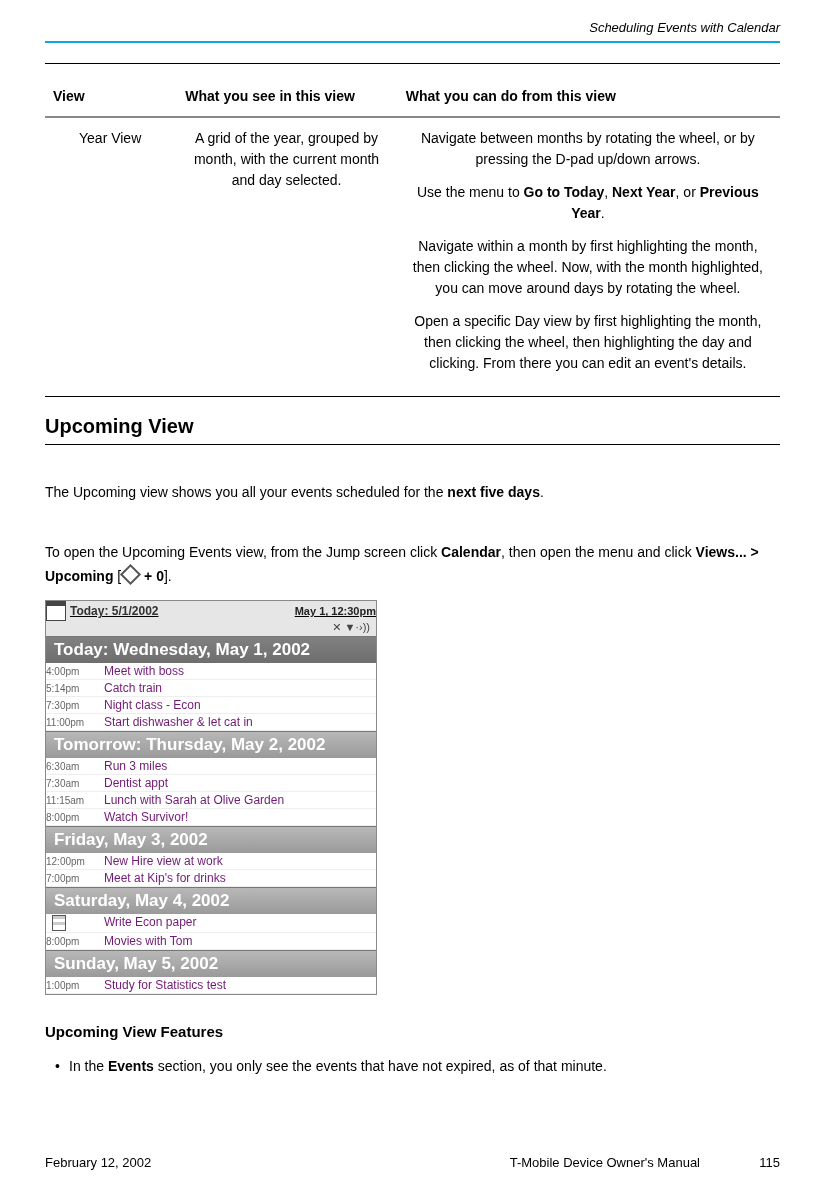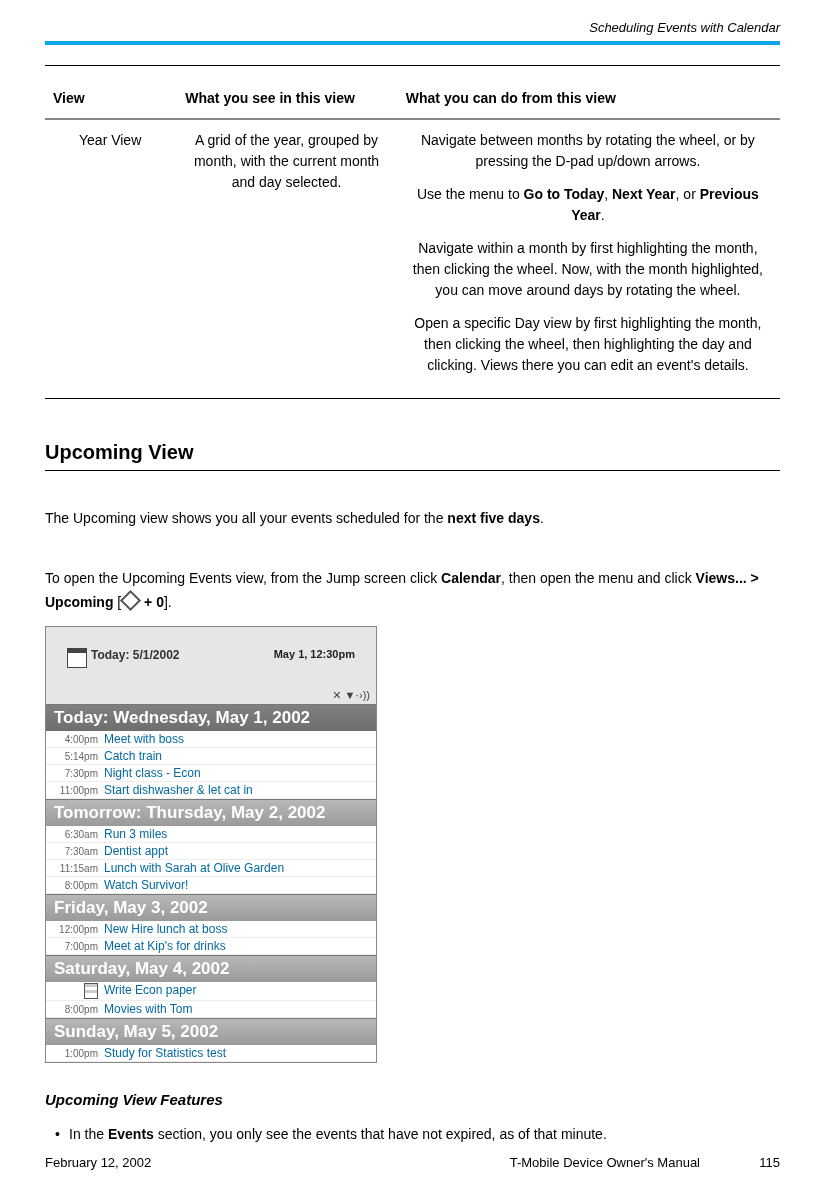--- a/index.html
+++ b/index.html
@@ -13,21 +13,21 @@
   .page {
     padding: 20px 45px 30px 45px;
     position: relative;
     min-height: 1140px;
   }
   .running-header {
     text-align: right;
     font-style: italic;
     font-size: 13px;
     padding-bottom: 6px;
-    border-bottom: 4px solid #0ea5e9;
+    border-bottom: 2px solid #0ea5e9;
   }
   .content {
     padding-top: 20px;
   }
   table.views {
     width: 100%;
     border-collapse: collapse;
     font-size: 14px;
   }
   table.views th {
@@ -45,21 +45,21 @@
     line-height: 1.5;
     text-align: center;
   }
   table.views th:nth-child(1), table.views td:nth-child(1) { width: 18%; }
   table.views th:nth-child(2), table.views td:nth-child(2) { width: 30%; }
   table.views th:nth-child(3), table.views td:nth-child(3) { width: 52%; }
   .p-block { margin-bottom: 12px; }
   h2.section {
     font-size: 20px;
     font-weight: bold;
-    margin-top: 42px;
+    margin-top: 18px;
     padding-bottom: 6px;
     border-bottom: 1px solid #000;
   }
   .body-text {
     font-size: 14px;
     line-height: 1.7;
     margin-top: 36px;
   }
   .diamond {
     display: inline-block;
@@ -74,23 +74,25 @@
   
   .device-shot {
     width: 330px;
     border: 1px solid #888;
     margin-top: 12px;
     background: #f3f3f3;
     font-family: Tahoma, Arial, sans-serif;
   }
   .shot-titlebar {
     display: flex;
+    align-items: center;
     background: #e6e6e6;
-    padding: 21px;
+    padding: 0;
     font-size: 12px;
+    text-decoration: underline;
   }
   .shot-cal-icon {
     width: 18px;
     height: 18px;
     background: #fff;
     border: 1px solid #444;
     margin-right: 4px;
     position: relative;
   }
   .shot-cal-icon::before {
@@ -128,47 +130,46 @@
   .day-header.dark { background: linear-gradient(#808080, #6e6e6e); }
   .event-row {
     display: flex;
     padding: 1px 4px 1px 0;
     font-size: 12px;
     background: #fff;
     border-bottom: 1px solid #eee;
   }
   .event-time {
     width: 52px;
-    text-align: right;
     color: #666;
     font-size: 10px;
     padding-right: 6px;
     padding-top: 2px;
   }
   .event-time.icon-col {
     padding-top:0;
   }
   .event-title {
     flex: 1;
-    color: #0369a1;
+    color: #701a75;
     font-family: "Comic Sans MS", Tahoma, Arial, sans-serif;
     font-size: 12px;
   }
   .paper-icon {
     display: inline-block;
     width: 12px;
     height: 14px;
     background: #fff;
     border: 1px solid #555;
     box-shadow: inset 0 3px 0 #ccc, inset 0 6px 0 #fff, inset 0 9px 0 #ccc;
     vertical-align: -2px;
     margin-left: 6px;
   }
 
-  h3.sub { font-size: 15px; margin-top: 28px; font-style: italic; }
+  h3.sub { font-size: 15px; margin-top: 28px; }
   ul.features { margin: 8px 0 0 4px; padding: 0; }
   ul.features li { list-style: none; font-size: 14px; padding-left: 20px; position: relative; line-height: 1.6;}
   ul.features li::before { content: "•"; position: absolute; left: 6px; }
 
   .footer {
     position: absolute;
     bottom: 20px;
     left: 45px;
     right: 45px;
     display: flex;
@@ -196,21 +197,21 @@
       <tbody>
         <tr>
           <td>Year View</td>
           <td>A grid of the year, grouped by month, with the current month and day selected.</td>
           <td>
             <div class="p-block">Navigate between months by rotating the wheel, or by pressing the D-pad up/down arrows.</div>
             <div class="p-block">
               <span>Use the menu to </span><b>Go to Today</b><span>, </span><b>Next Year</b><span>, or </span><b>Previous Year</b><span>.</span>
             </div>
             <div class="p-block">Navigate within a month by first highlighting the month, then clicking the wheel. Now, with the month highlighted, you can move around days by rotating the wheel.</div>
-            <div class="p-block">Open a specific Day view by first highlighting the month, then clicking the wheel, then highlighting the day and clicking. Views there you can edit an event's details.</div>
+            <div class="p-block">Open a specific Day view by first highlighting the month, then clicking the wheel, then highlighting the day and clicking. From there you can edit an event's details.</div>
           </td>
         </tr>
       </tbody>
     </table>
 
     <h2 class="section">Upcoming View</h2>
 
     <div class="body-text">
       <span>The Upcoming view shows you all your events scheduled for the </span><b>next five days</b><span>.</span>
     </div>
@@ -257,21 +258,21 @@
             <div class="event-time">11:15am</div>
             <div class="event-title">Lunch with Sarah at Olive Garden</div>
           </div>
           <div class="event-row">
             <div class="event-time">8:00pm</div>
             <div class="event-title">Watch Survivor!</div>
           </div>
           <div class="day-header">Friday, May 3, 2002</div>
           <div class="event-row">
             <div class="event-time">12:00pm</div>
-            <div class="event-title">New Hire lunch at boss</div>
+            <div class="event-title">New Hire view at work</div>
           </div>
           <div class="event-row">
             <div class="event-time">7:00pm</div>
             <div class="event-title">Meet at Kip's for drinks</div>
           </div>
           <div class="day-header">Saturday, May 4, 2002</div>
           <div class="event-row">
             <div class="event-time icon-col"><span class="paper-icon"></span></div>
             <div class="event-title">Write Econ paper</div>
           </div>

